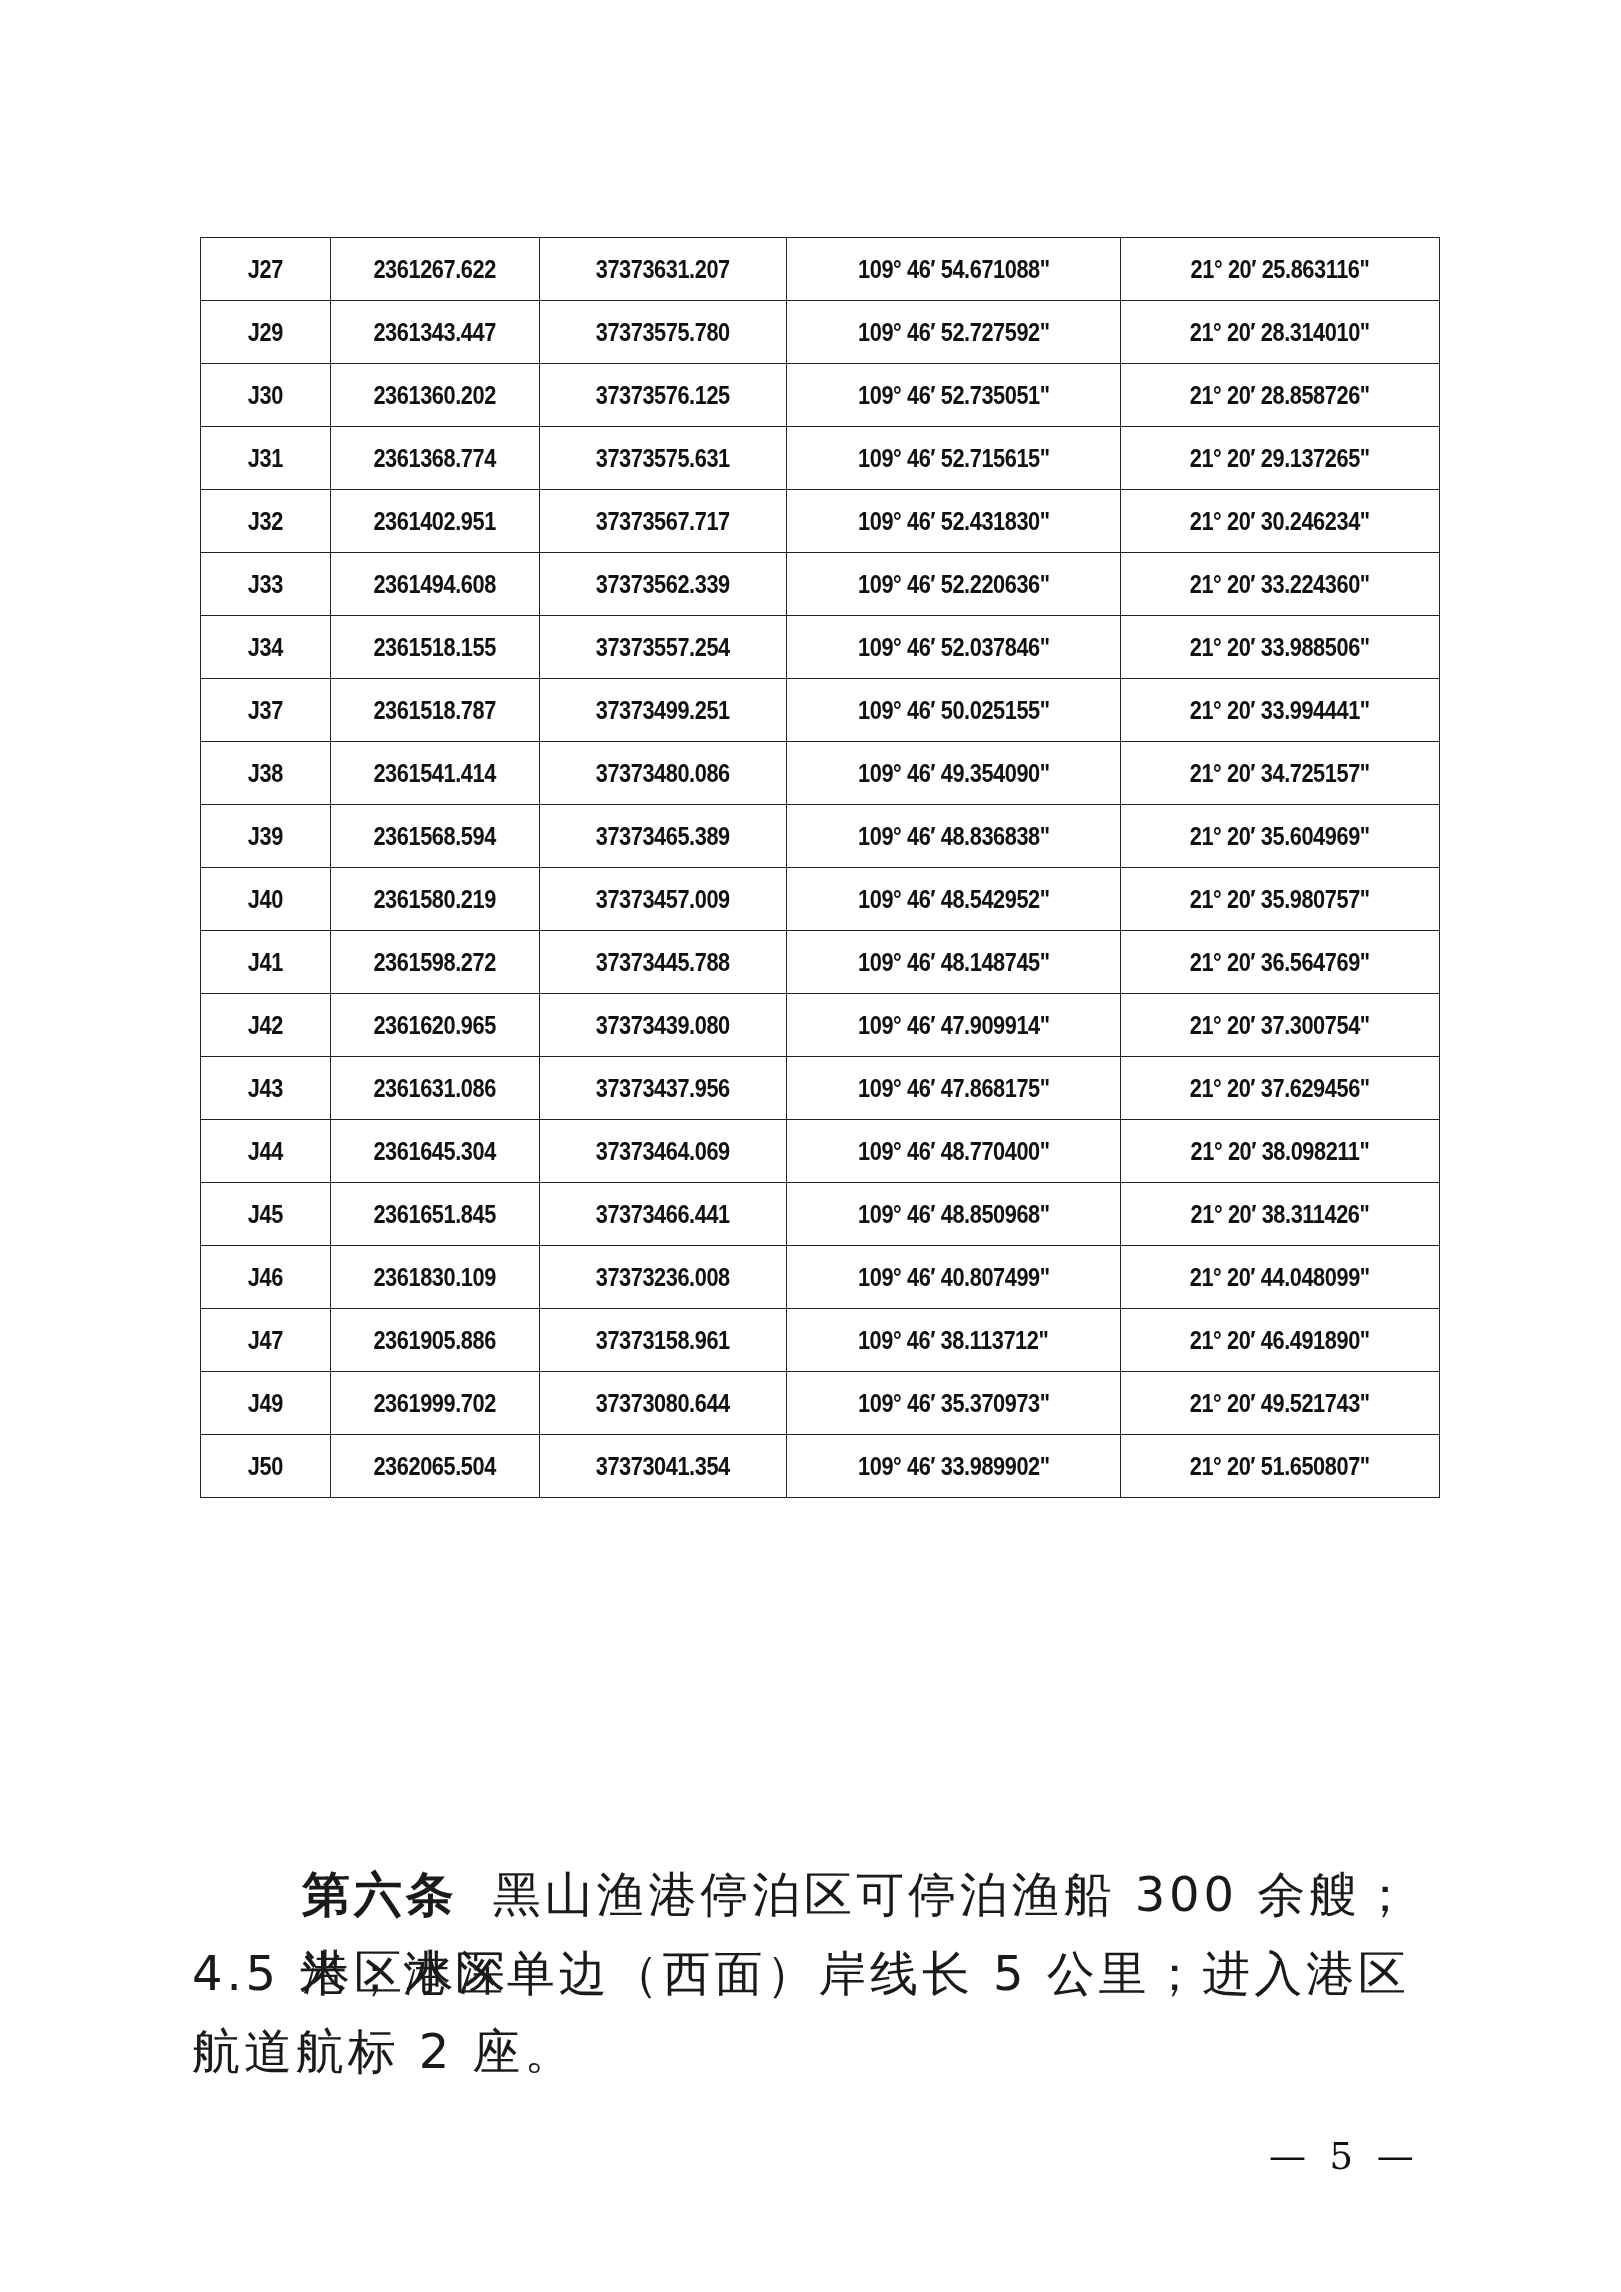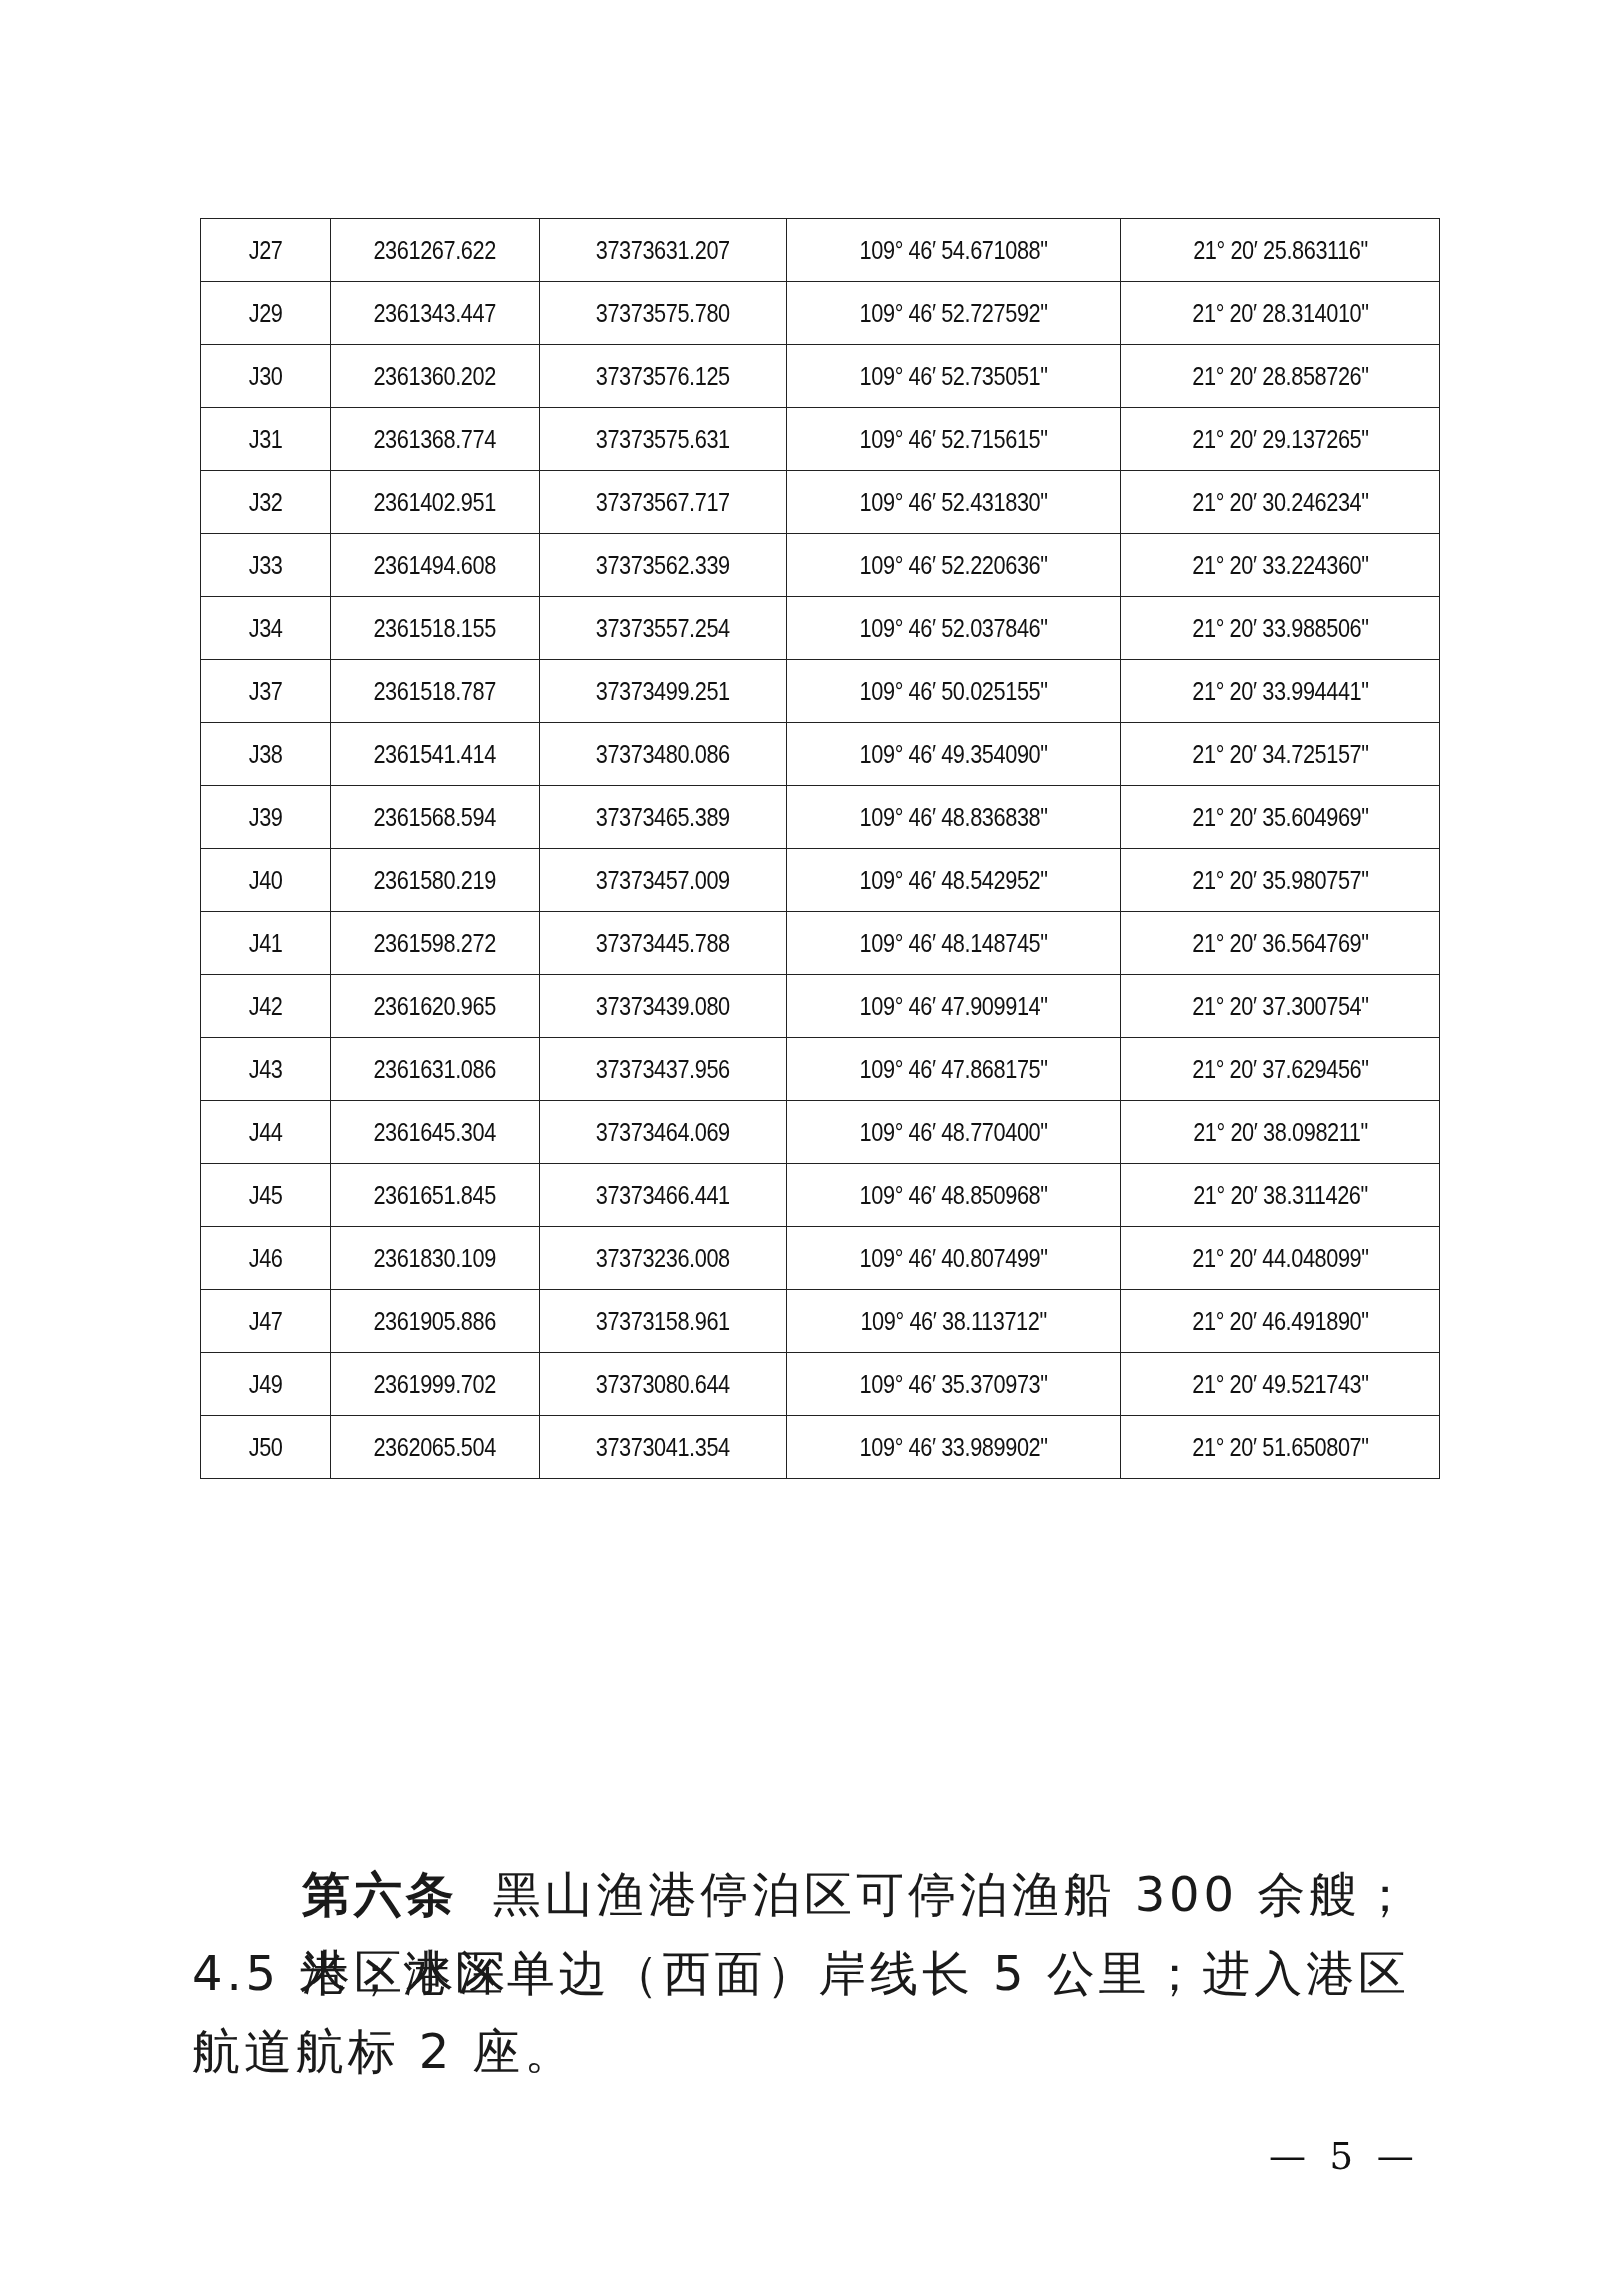--- a/index.html
+++ b/index.html
@@ -11,24 +11,25 @@
       width: 1621px;
       height: 2293px;
       position: relative;
       overflow: hidden;
       font-family: "DejaVu Serif", "Liberation Serif", serif;
       color: #111;
     }
     #coord-table {
       position: absolute;
       left: 200px;
-      top: 218px;
+      top: 237px;
       width: 1239px;
       border-collapse: collapse;
       table-layout: fixed;
+      font-weight: bold;
     }
     #coord-table td {
       border: 1.5px solid #222;
       height: 62px;
       padding: 0;
       text-align: center;
       vertical-align: middle;
       font-family: "Liberation Sans", "DejaVu Sans", sans-serif;
       font-size: 26.5px;
       letter-spacing: -0.5px;

